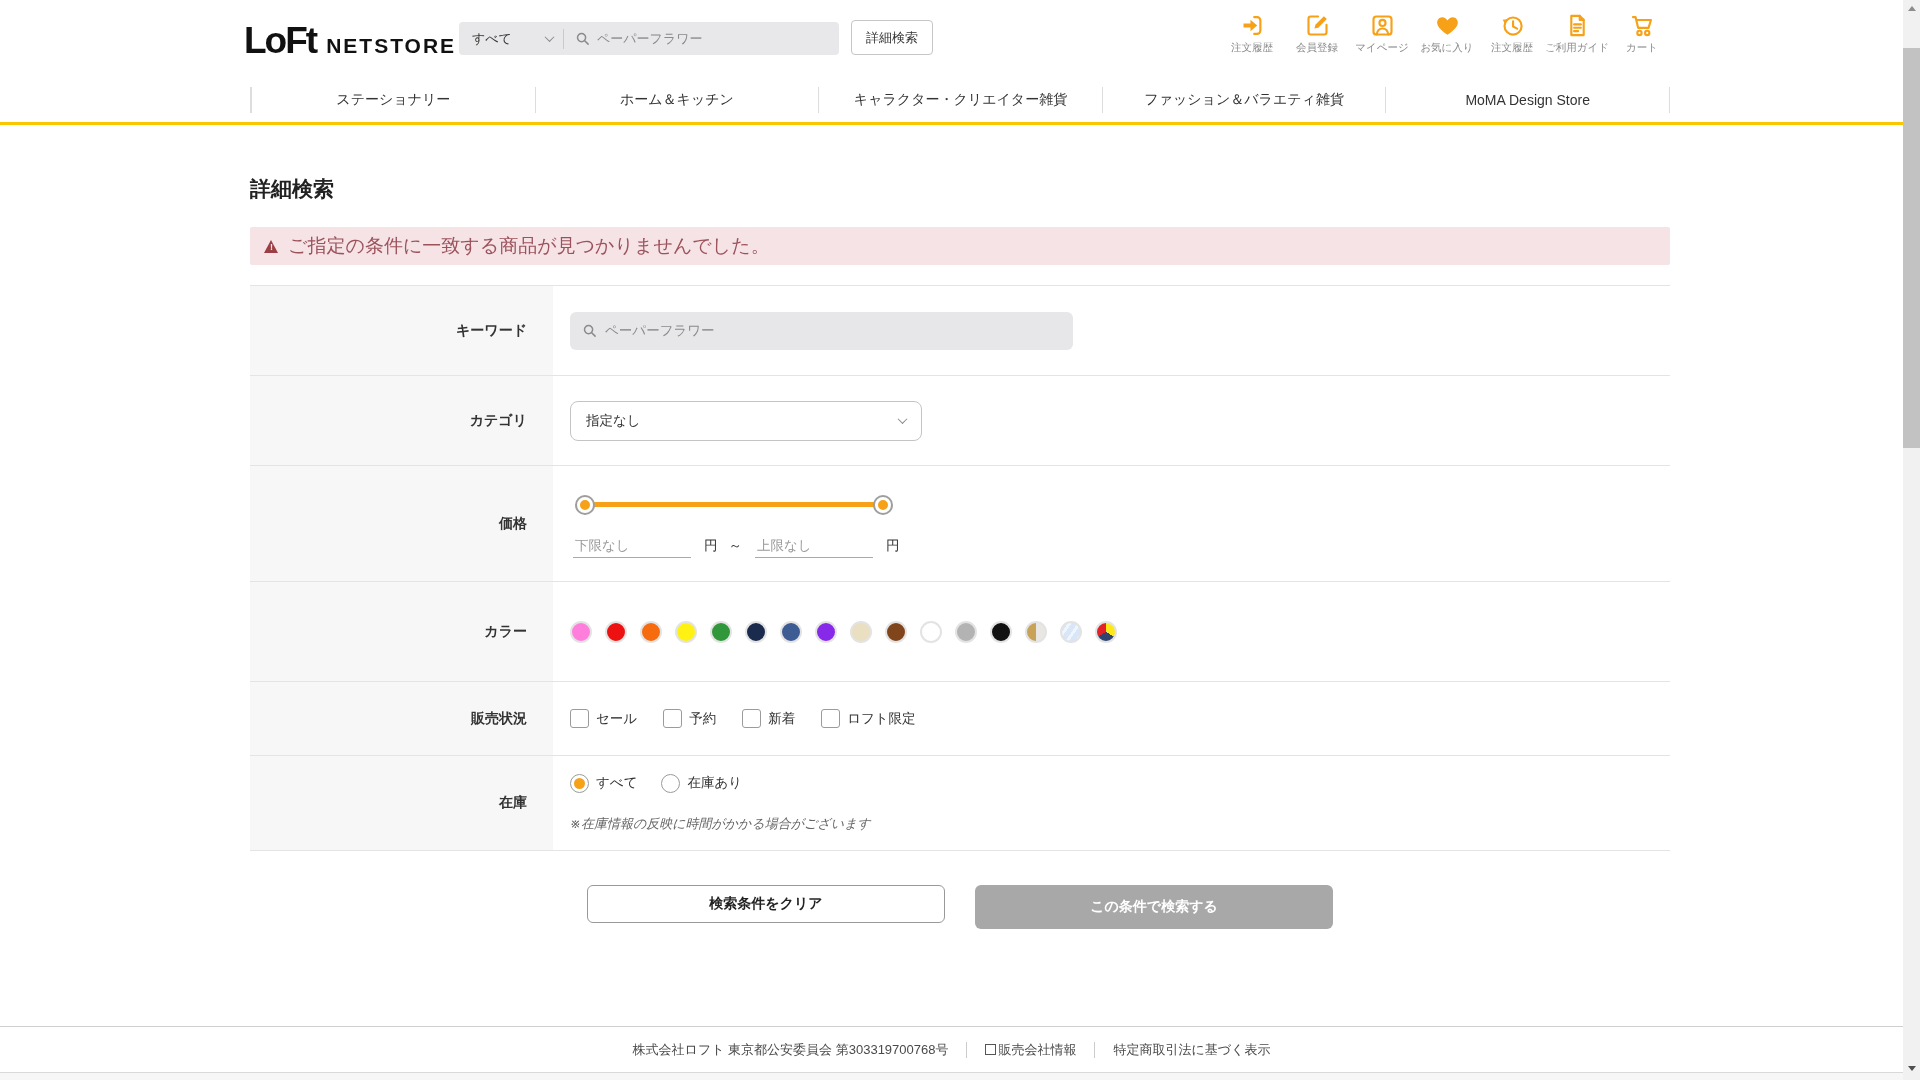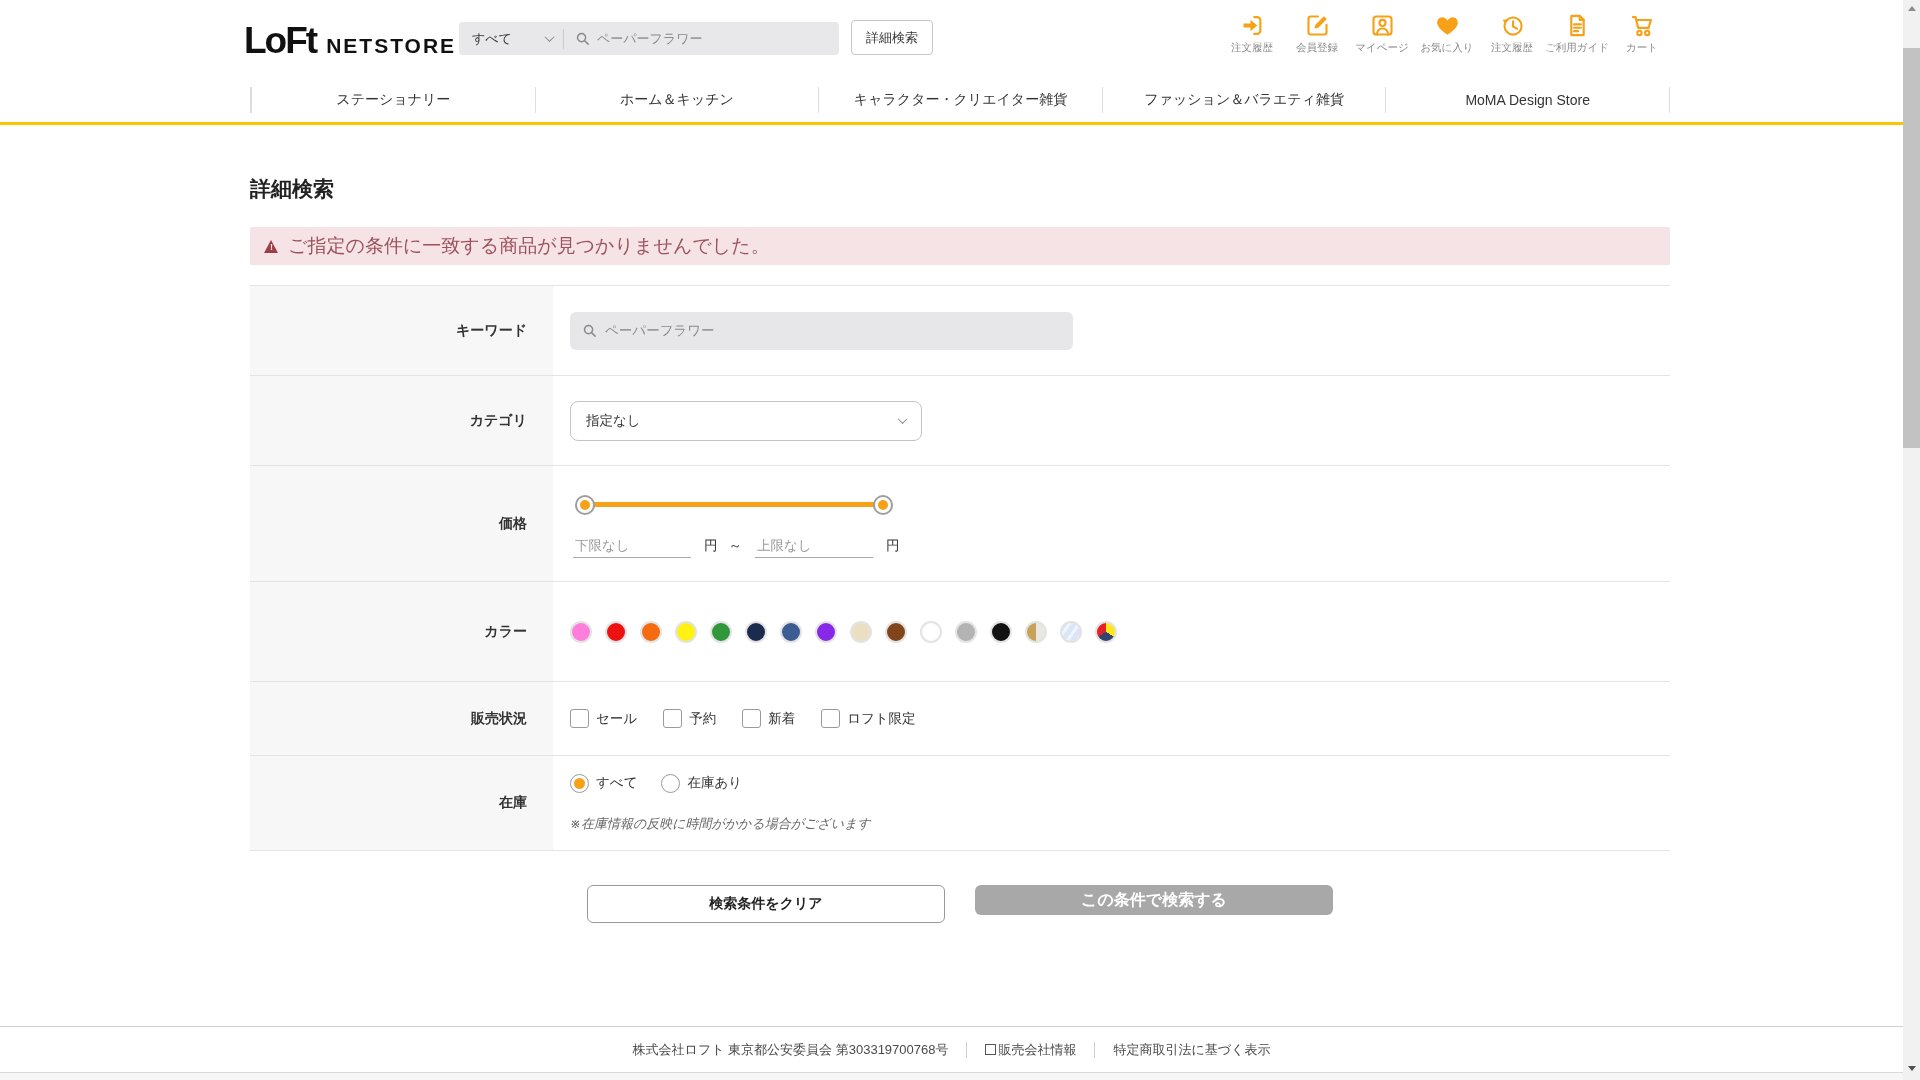--- a/index.html
+++ b/index.html
@@ -93,22 +93,22 @@
   .cb, .radio { display:flex; align-items:center; gap:7px; font-size:13.5px; color:#333; cursor:pointer; }
   .cb-box { width:19px; height:19px; border:1px solid #9B9B9B; border-radius:3px; background:#fff; }
   .rb { width:19px; height:19px; border:1px solid #9B9B9B; border-radius:50%; background:#fff;
     display:flex; align-items:center; justify-content:center; }
   .rb.sel::after { content:""; width:11px; height:11px; border-radius:50%; background:#F6A117; }
   .stock-note { margin-top:22px; font-size:13px; color:#666;font-style:italic; }
 
   .actions { display:flex; justify-content:center; gap:30px; margin-top:34px; }
   .clear-btn { width:358px; height:38px; background:#fff; border:1px solid #999; border-radius:6px;
     font-size:14px; font-weight:bold; color:#222; font-family:inherit; cursor:pointer; }
-  .submit-btn { width:358px; height:30px; background:#A8A8A8; border:none; border-radius:6px;
-    font-size:16px; font-weight:bold; color:#fff; font-family:inherit; cursor:pointer; }
+  .submit-btn { width:358px; height:44px; background:#A8A8A8; border:none; border-radius:6px;
+    font-size:14px; font-weight:bold; color:#fff; font-family:inherit; cursor:pointer; }
 
   
   footer { position:absolute; left:0; right:17px; bottom:0; background:#fff; }
   .footer-inner { height:46px; border-top:1px solid #CFCFCF; display:flex; align-items:center;
     justify-content:center; gap:18px; font-size:13px; color:#4A4A4A; }
   .f-link { display:flex; align-items:center; gap:2px; cursor:pointer; }
   .f-div { width:1px; height:16px; background:#CCC; }
   .store-icon { width:11px; height:11px; border:1.5px solid #555; display:inline-block; }
   .footer-strip { height:8px; background:#F6F6F6; border-top:1px solid #D9D9D9; }
 

